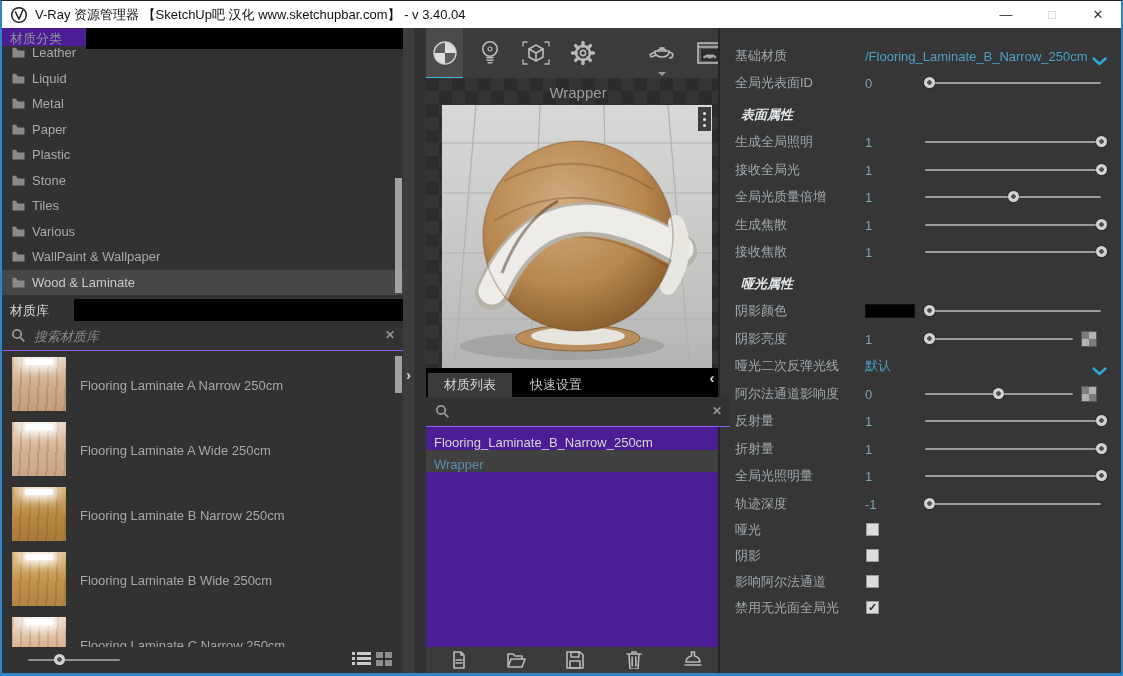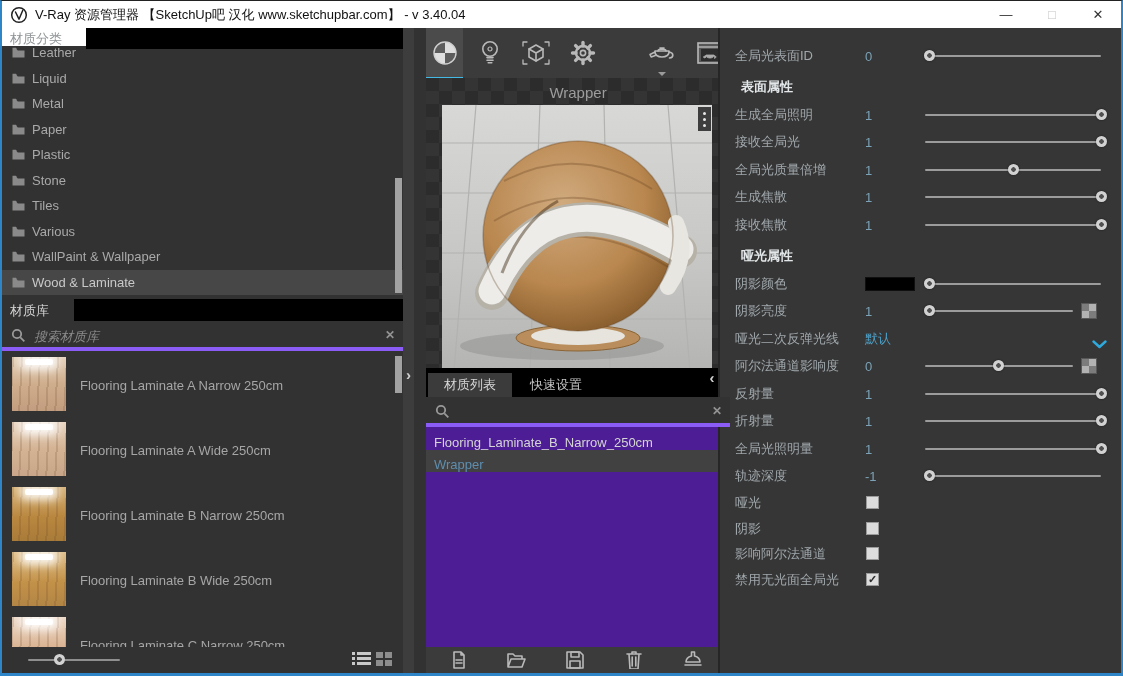--- a/index.html
+++ b/index.html
@@ -10,32 +10,32 @@
   .titlebar{position:absolute;left:0;top:0;right:0;height:27px;background:#ffffff;display:flex;align-items:center;text-align:center;}
   .titlebar .logo{margin:0 7px 0 8px;display:flex;}
   .titlebar .title{font-size:13px;color:#111;white-space:nowrap;}
   .win-controls{margin-left:auto;display:flex;height:100%;}
   .win-btn{width:46px;display:flex;align-items:center;justify-content:center;font-size:13px;color:#333;cursor:default;}
   .win-btn.max{color:#c6c6c6;}
   
   .main{position:absolute;left:0;right:0;top:27px;bottom:0;background:#323232;}
   
   .left-panel{position:absolute;left:0;top:0;width:401px;bottom:0;background:#323232;}
-  .cat-header{position:absolute;left:0;top:0;right:0;height:18px;background:#ffffff;z-index:4;}
+  .cat-header{position:absolute;left:0;top:0;right:0;height:18px;background:#4c1d95;z-index:4;}
   .cat-header .hdr-label{position:absolute;left:8px;top:2px;font-size:13px;color:#8f9496;}
   .blackout-1{position:absolute;left:84px;right:0;top:0;height:21px;background:#000;}
   .cat-list{position:absolute;left:0;top:12px;right:0;z-index:2;}
   .cat-item{position:relative;height:25.5px;display:flex;align-items:center;padding-left:10px;color:#a9a9a9;font-size:13px;cursor:default;}
   .cat-item svg{margin-right:7px;flex:0 0 auto;}
   .cat-item.selected{background:#474747;color:#c9c9c9;}
   .cat-scroll{position:absolute;right:1px;top:150px;width:7px;height:115px;background:#a2a2a2;z-index:5;}
   .lib-header{position:absolute;left:0;top:271px;right:0;height:22px;background:#323232;z-index:4;}
   .lib-header .hdr-label{position:absolute;left:8px;top:3px;font-size:13px;color:#d4d4d4;}
   .blackout-2{position:absolute;left:72px;right:0;top:0;height:22px;background:#000;}
-  .search-row{position:absolute;left:0;right:0;height:30px;border-bottom:4px solid #8b5cf6;background:#323232;z-index:4;}
+  .search-row{position:absolute;left:0;right:0;height:30px;border-bottom:1px solid #8b5cf6;background:#323232;z-index:4;}
   .search-row.lp{top:293px;}
   .search-row .mag{position:absolute;left:9px;top:7px;}
   .search-row input{position:absolute;left:30px;top:3px;right:30px;height:24px;background:transparent;border:none;outline:none;color:#cfcfcf;font-size:13px;font-style:italic;}
   .search-row input::placeholder{color:#8a8a8a;font-style:italic;}
   .search-row .clear{position:absolute;right:8px;top:7px;font-size:12px;color:#939393;font-weight:bold;cursor:default;}
   .mat-list{position:absolute;left:0;top:324px;right:0;height:296px;overflow:hidden;text-align:center;}
   .mat-item{position:relative;height:65px;}
   .thumb{position:absolute;left:10px;top:5px;width:54px;height:54px;overflow:hidden;}
   .thumb::before{content:"";position:absolute;left:13px;right:13px;top:2px;height:6px;background:#fff;
                  box-shadow:0 0 9px 5px rgba(255,255,255,.85);border-radius:2px;z-index:2;}
@@ -96,21 +96,21 @@
   .prow.has-tex .track{right:48px;}
   .prow .tex-btn{display:none;position:absolute;right:24px;top:50%;margin-top:-8px;width:16px;height:16px;
        background:conic-gradient(#b2b2b2 0 90deg,#7c7c7c 90deg 180deg,#b2b2b2 180deg 270deg,#7c7c7c 270deg 360deg);
        border:1px solid #585858;}
   .prow.has-tex .tex-btn{display:block;}
   .prow .swatch{display:none;position:absolute;left:145px;top:50%;margin-top:-7px;width:50px;height:14px;border:1px solid #101010;}
   .type-color .swatch{display:block;}
   .prow .chev{display:none;position:absolute;right:14px;top:50%;margin-top:-4px;}
   .type-dropdown .chev{display:block;}
   .type-dropdown .value{color:#4d9fc6;}
-  .type-section{margin-top:4px;}
+  .type-section{margin-top:4px;font-style:italic;}
   .type-section .label{left:21px;color:#e3e7e9;font-weight:bold;}
   .prow .checkbox{display:none;position:absolute;left:146px;top:50%;margin-top:-7px;width:13px;height:13px;
        background:#dcdcdc;border:1px solid #9a9a9a;color:#2c2c2c;font-size:11px;line-height:11px;
        align-items:center;justify-content:center;font-weight:bold;}
   .type-checkbox{height:25.8px;}
   .type-checkbox .checkbox{display:flex;}
   .icon-stroke{stroke:#b9b9b9;fill:none;stroke-width:1.6;stroke-linecap:round;stroke-linejoin:round;}
 </style>
 </head>
 <body>
@@ -442,114 +442,125 @@
         </span>
       </div>
     </div>
 
     <div class="sep-col"></div>
     <span class="collapse-left">‹</span>
 
     <div class="right-panel">
       <div class="rp-rows">
 
-          <div class="prow type-slider">
-            <span class="label">全局光表面ID</span>
-            <span class="value">0</span>
-
-            <div class="track">
-              <div class="handle" style="left: calc(2% - 5px);"></div>
-            </div>
-
-          </div>
-          <div class="prow type-section">
-            <span class="label">表面属性</span>
-            <span class="value"></span>
-
-          </div>
-          <div class="prow type-slider">
-            <span class="label">生成全局照明</span>
-            <span class="value">1</span>
-
-            <div class="track">
-              <div class="handle" style="left: calc(100% - 5px);"></div>
-            </div>
-
-          </div>
-          <div class="prow type-slider">
-            <span class="label">接收全局光</span>
-            <span class="value">1</span>
-
-            <div class="track">
-              <div class="handle" style="left: calc(100% - 5px);"></div>
-            </div>
-
-          </div>
-          <div class="prow type-slider">
-            <span class="label">全局光质量倍增</span>
-            <span class="value">1</span>
-
-            <div class="track">
-              <div class="handle" style="left: calc(50% - 5px);"></div>
-            </div>
-
-          </div>
-          <div class="prow type-slider">
-            <span class="label">生成焦散</span>
-            <span class="value">1</span>
-
-            <div class="track">
-              <div class="handle" style="left: calc(100% - 5px);"></div>
-            </div>
-
-          </div>
-          <div class="prow type-slider">
-            <span class="label">接收焦散</span>
-            <span class="value">1</span>
-
-            <div class="track">
-              <div class="handle" style="left: calc(100% - 5px);"></div>
-            </div>
-
-          </div>
-          <div class="prow type-section">
-            <span class="label">哑光属性</span>
-            <span class="value"></span>
-
-          </div>
-          <div class="prow type-color">
-            <span class="label">阴影颜色</span>
-            <span class="value"></span>
-            <span class="swatch" style="background: rgb(0, 0, 0);"></span>
-            <div class="track">
-              <div class="handle" style="left: calc(2% - 5px);"></div>
-            </div>
-
-          </div>
-          <div class="prow has-tex type-slider">
-            <span class="label">阴影亮度</span>
-            <span class="value">1</span>
-
-            <div class="track">
-              <div class="handle" style="left: calc(3% - 5px);"></div>
-            </div>
-            <span class="tex-btn"></span>
-
-          </div>
-          <div class="prow type-dropdown">
-            <span class="label">哑光二次反弹光线</span>
-            <span class="value">默认</span>
+      <div class="prow type-dropdown">
+            <span class="label">基础材质</span>
+            <span class="value">/Flooring_Laminate_B_Narrow_250cm</span>
 
             <span class="chev">
               <svg width="15" height="9" viewBox="0 0 15 9">
                 <polyline points="1.5,1.5 7.5,7 13.5,1.5" fill="none" stroke="#2fa9dc" stroke-width="2.4" stroke-linecap="round" stroke-linejoin="round"></polyline>
               </svg>
             </span>
 
           </div>
+          <div class="prow type-slider">
+            <span class="label">全局光表面ID</span>
+            <span class="value">0</span>
+
+            <div class="track">
+              <div class="handle" style="left: calc(2% - 5px);"></div>
+            </div>
+
+          </div>
+          <div class="prow type-section">
+            <span class="label">表面属性</span>
+            <span class="value"></span>
+
+          </div>
+          <div class="prow type-slider">
+            <span class="label">生成全局照明</span>
+            <span class="value">1</span>
+
+            <div class="track">
+              <div class="handle" style="left: calc(100% - 5px);"></div>
+            </div>
+
+          </div>
+          <div class="prow type-slider">
+            <span class="label">接收全局光</span>
+            <span class="value">1</span>
+
+            <div class="track">
+              <div class="handle" style="left: calc(100% - 5px);"></div>
+            </div>
+
+          </div>
+          <div class="prow type-slider">
+            <span class="label">全局光质量倍增</span>
+            <span class="value">1</span>
+
+            <div class="track">
+              <div class="handle" style="left: calc(50% - 5px);"></div>
+            </div>
+
+          </div>
+          <div class="prow type-slider">
+            <span class="label">生成焦散</span>
+            <span class="value">1</span>
+
+            <div class="track">
+              <div class="handle" style="left: calc(100% - 5px);"></div>
+            </div>
+
+          </div>
+          <div class="prow type-slider">
+            <span class="label">接收焦散</span>
+            <span class="value">1</span>
+
+            <div class="track">
+              <div class="handle" style="left: calc(100% - 5px);"></div>
+            </div>
+
+          </div>
+          <div class="prow type-section">
+            <span class="label">哑光属性</span>
+            <span class="value"></span>
+
+          </div>
+          <div class="prow type-color">
+            <span class="label">阴影颜色</span>
+            <span class="value"></span>
+            <span class="swatch" style="background: rgb(0, 0, 0);"></span>
+            <div class="track">
+              <div class="handle" style="left: calc(2% - 5px);"></div>
+            </div>
+
+          </div>
+          <div class="prow has-tex type-slider">
+            <span class="label">阴影亮度</span>
+            <span class="value">1</span>
+
+            <div class="track">
+              <div class="handle" style="left: calc(3% - 5px);"></div>
+            </div>
+            <span class="tex-btn"></span>
+
+          </div>
+          <div class="prow type-dropdown">
+            <span class="label">哑光二次反弹光线</span>
+            <span class="value">默认</span>
+
+            <span class="chev">
+              <svg width="15" height="9" viewBox="0 0 15 9">
+                <polyline points="1.5,1.5 7.5,7 13.5,1.5" fill="none" stroke="#2fa9dc" stroke-width="2.4" stroke-linecap="round" stroke-linejoin="round"></polyline>
+              </svg>
+            </span>
+
+          </div>
           <div class="prow has-tex type-slider">
             <span class="label">阿尔法通道影响度</span>
             <span class="value">0</span>
 
             <div class="track">
               <div class="handle" style="left: calc(49% - 5px);"></div>
             </div>
             <span class="tex-btn"></span>
 
           </div>

